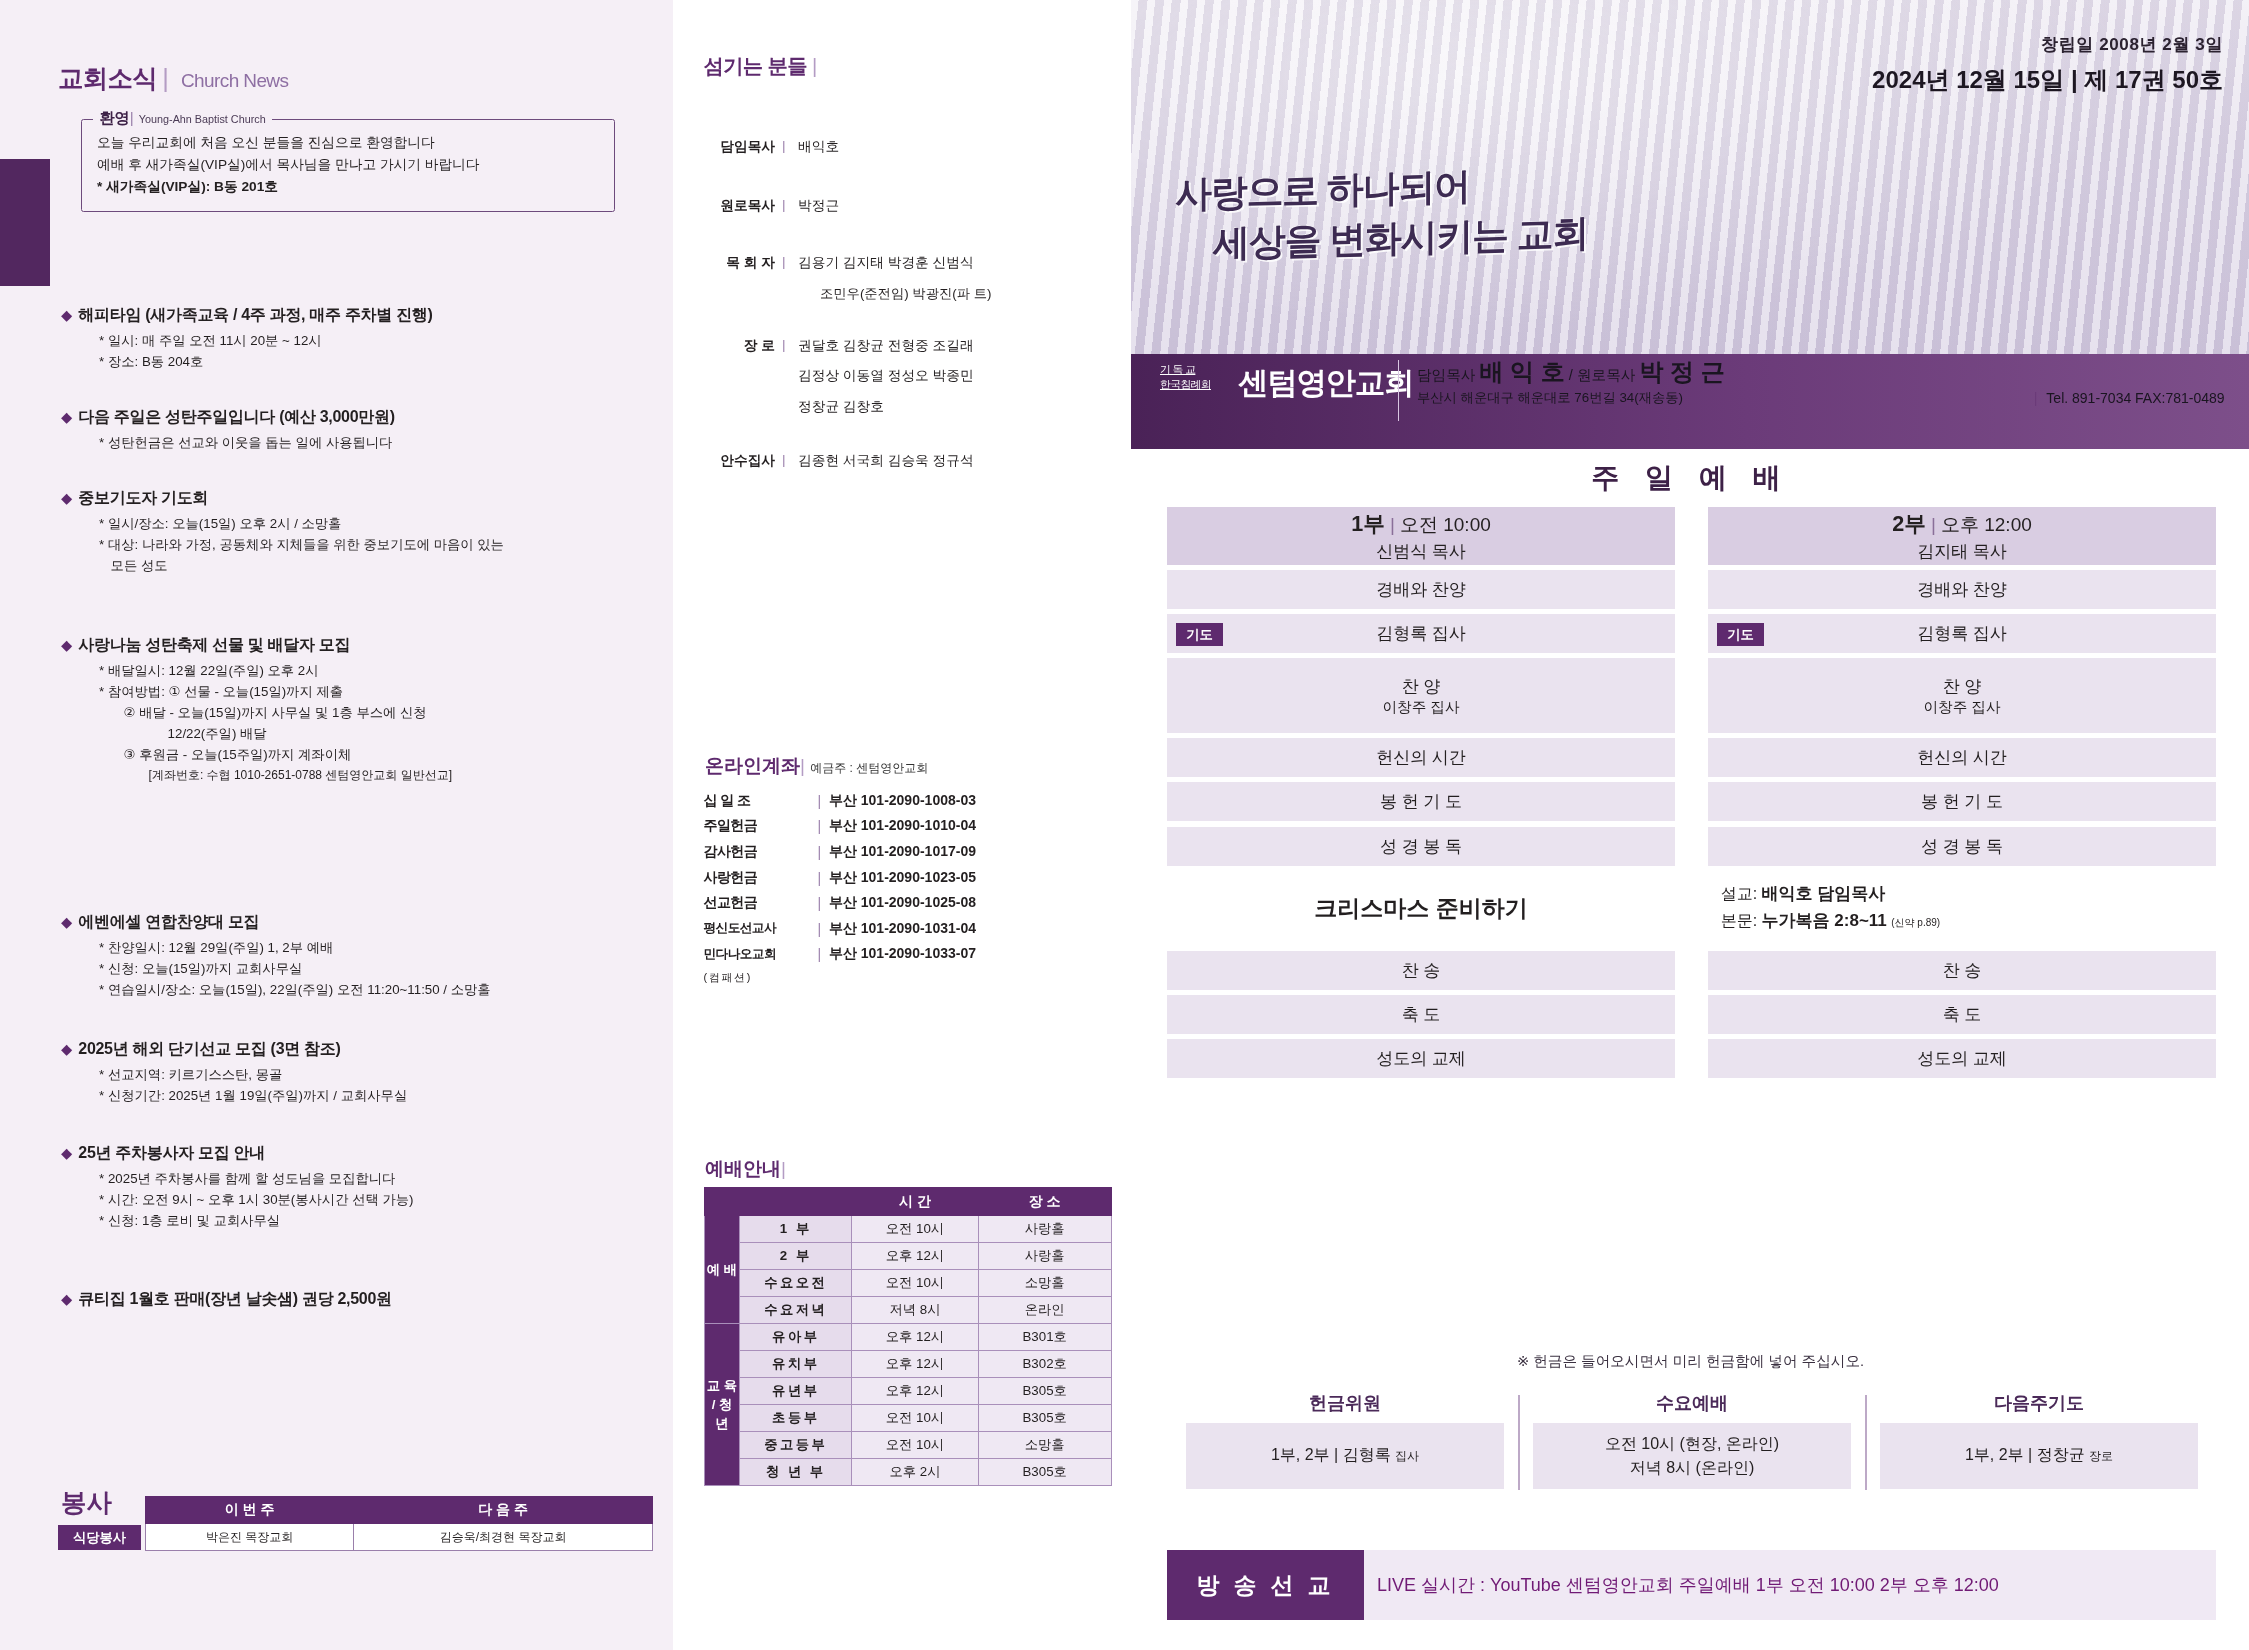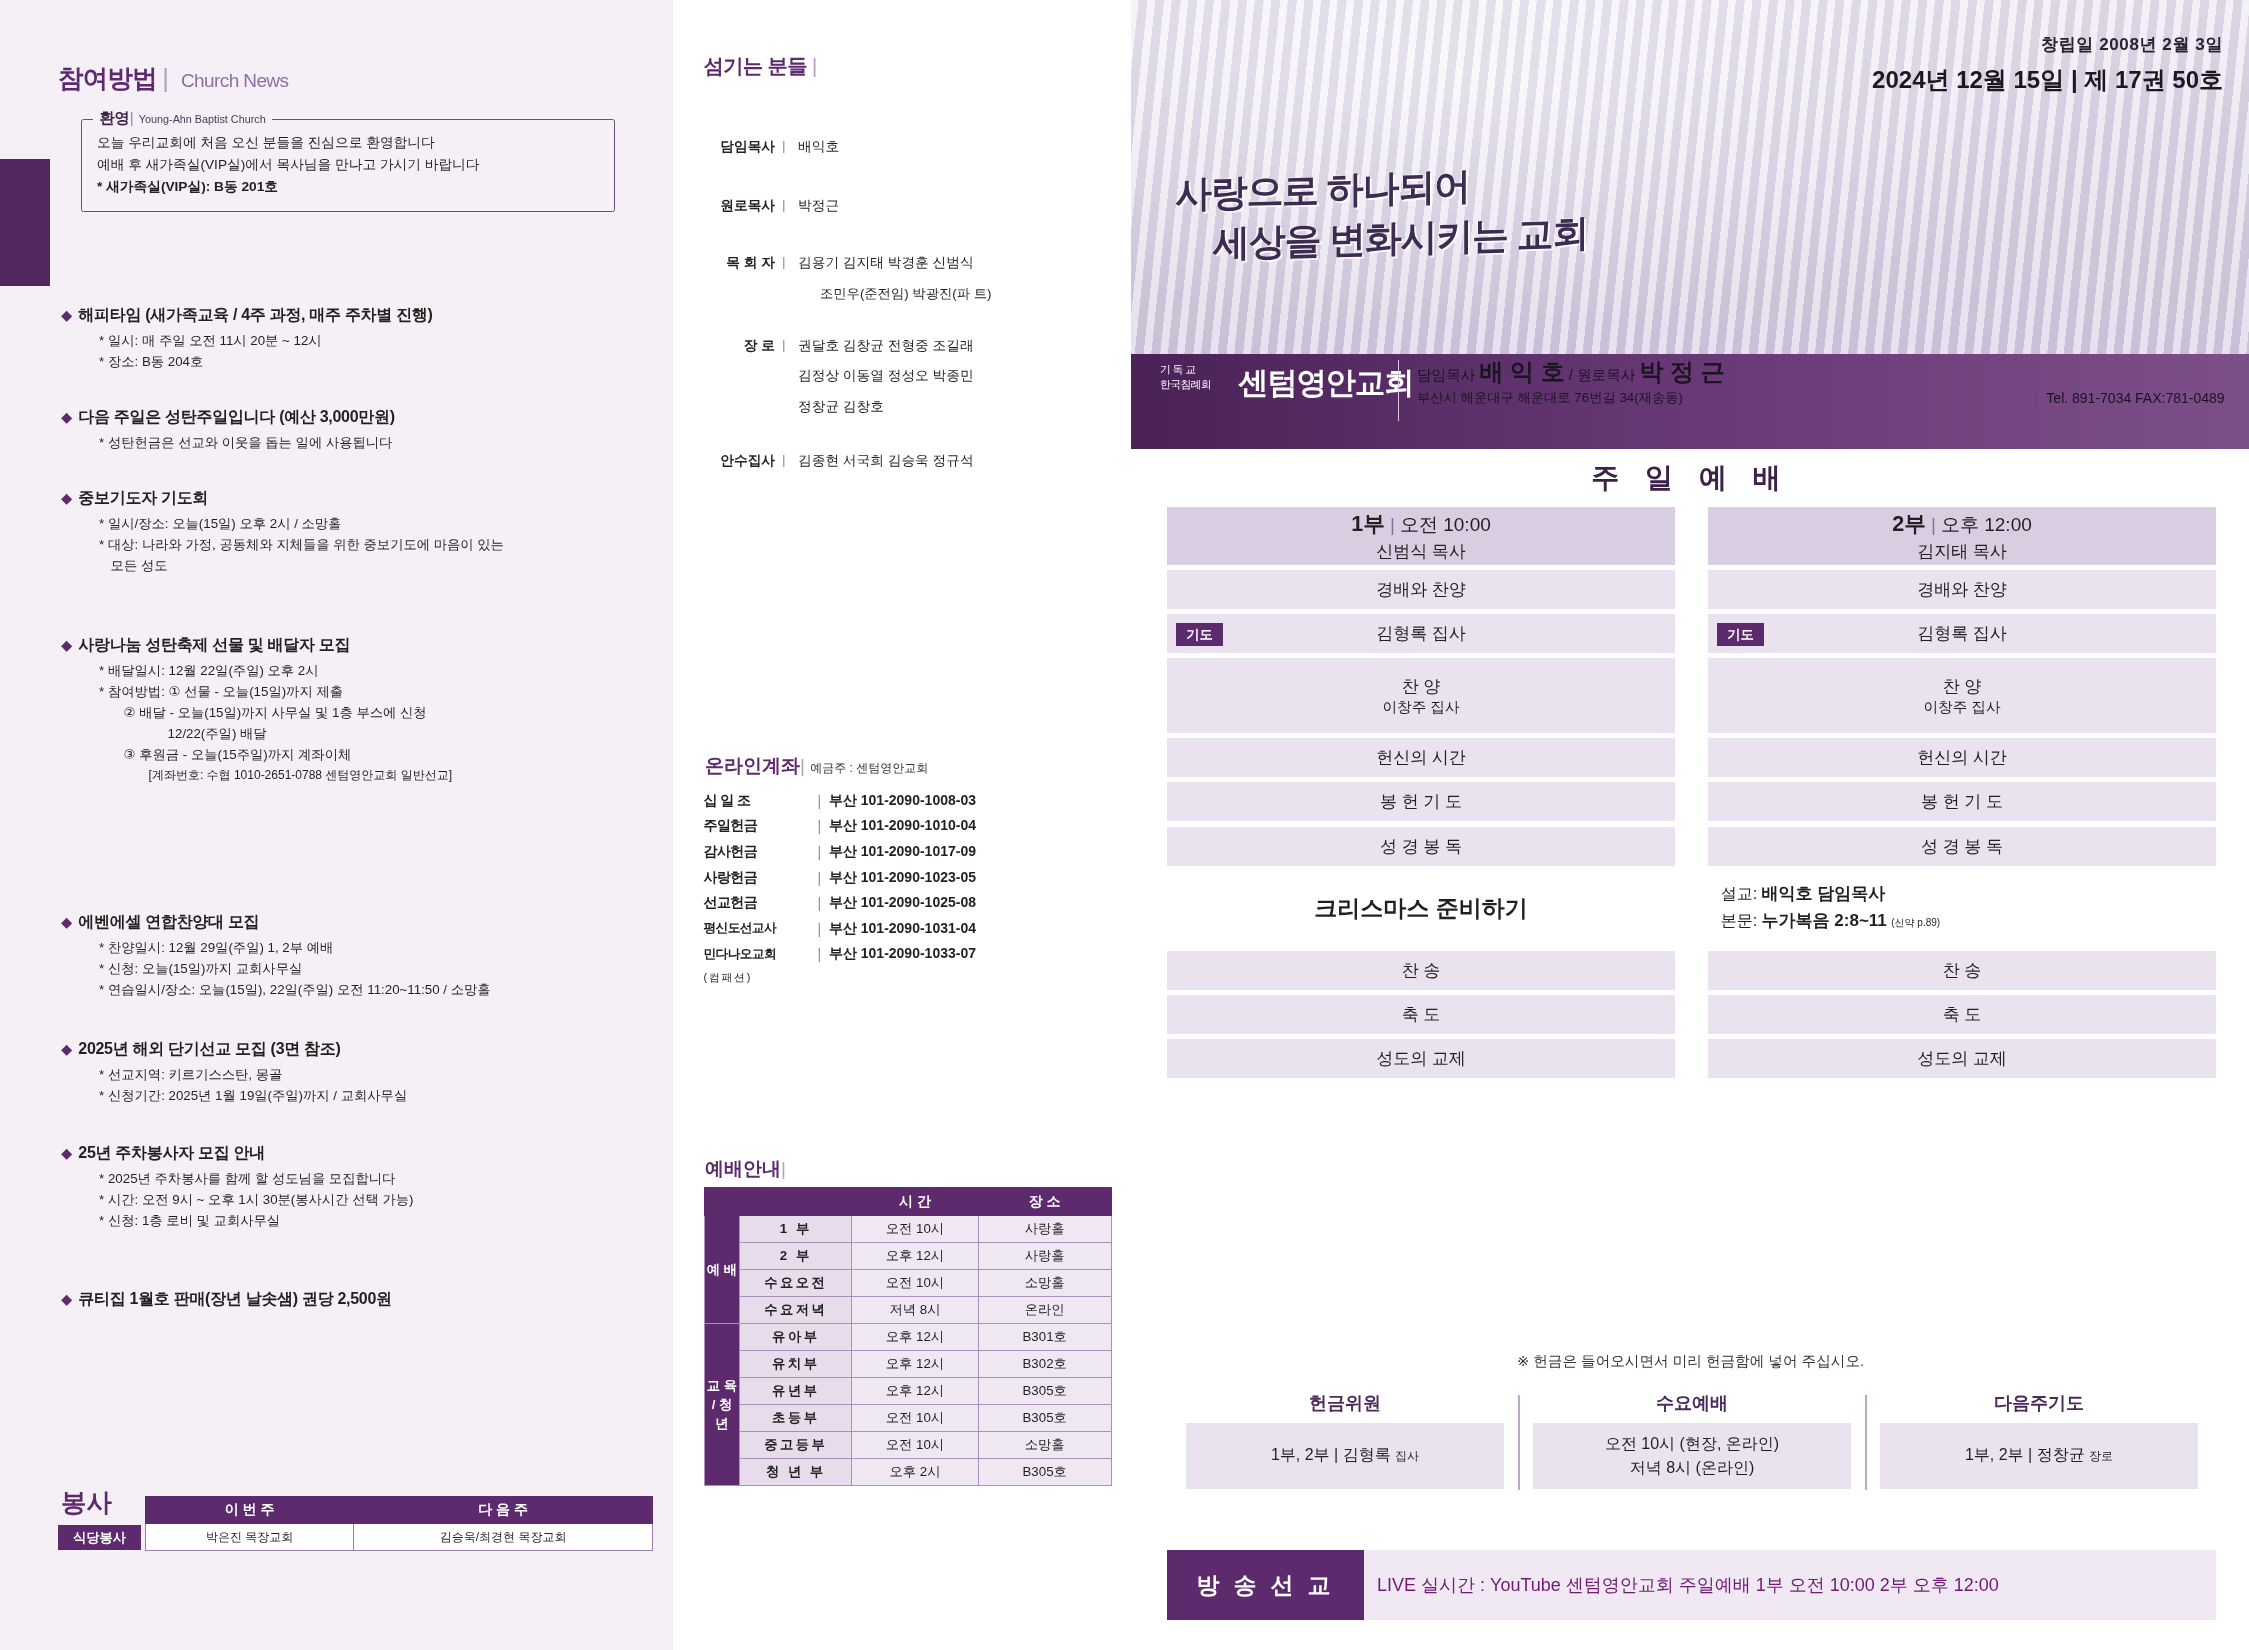--- a/index.html
+++ b/index.html
@@ -143,21 +143,21 @@
   .hero-slogan {
     position:absolute; left:44px; top:164px; z-index:4;
     font-size:37px; font-weight:bold; line-height:50px; letter-spacing:-1.3px;
     color:#3d2b52; text-shadow: 1.9px 1.9px 0 rgba(255,255,255,0.85), -0.6px -0.6px 0 rgba(255,255,255,0.7);
     transform: skewY(-1.6deg);
   }
   .hero-band {
     position:absolute; left:0; top:354px; width:1119px; height:95px; z-index:5;
     background:linear-gradient(90deg,#4a2257 0%, #6b3b79 55%, #7d4f8a 100%);
   }
-  .band-left { position:absolute; left:29px; top:362px; z-index:6; color:#fff; }
+  .band-left { position:absolute; left:29px; top:362px; z-index:6; color:#fff;text-decoration:underline; }
   .band-left .tiny { font-size:10.8px; line-height:15.2px; letter-spacing:-0.6px;}
   .band-church { position:absolute; left:107px; top:363px; z-index:6; color:#fff; font-size:30.5px; font-weight:bold; letter-spacing:-1.3px;}
   .band-sep { position:absolute; left:267px; top:360px; width:1.3px; height:61px; background:#d9c6e2; z-index:6;}
   .band-right { position:absolute; left:286px; top:361px; z-index:6; color:#1a1520; }
   .band-pastors { font-size:14.6px; line-height:21.6px; }
   .band-pastors b { font-size:24px; }
   .band-addr { font-size:13.3px; margin-top:2.5px; }
   .band-tel { position:absolute; right:25.4px; top:390px; z-index:6; font-size:14px; color:#1a1520;}
   .band-tel .bar { color:#6b3b79; margin-right:9px; }
 
@@ -238,21 +238,21 @@
 </style>
 </head>
 <body>
 
 <div class="page">
 
   <div class="col-left">
     <div class="left-purple-tab"></div>
 
     <div class="news-title">
-      <span>참여방법</span><span class="bar">|</span><span class="eng">Church News</span>
+      <span>교회소식</span><span class="bar">|</span><span class="eng">Church News</span>
     </div>
 
     <div class="welcome-box"></div>
     <div class="welcome-label">
       <span>환영</span><span class="bar">|</span><span class="sub">Young-Ahn Baptist Church</span>
     </div>
     <div class="welcome-text">
       <div>오늘 우리교회에 처음 오신 분들을 진심으로 환영합니다</div>
       <div>예배 후 새가족실(VIP실)에서 목사님을 만나고 가시기 바랍니다</div>
       <div style="font-weight:bold">* 새가족실(VIP실): B동 201호</div>

